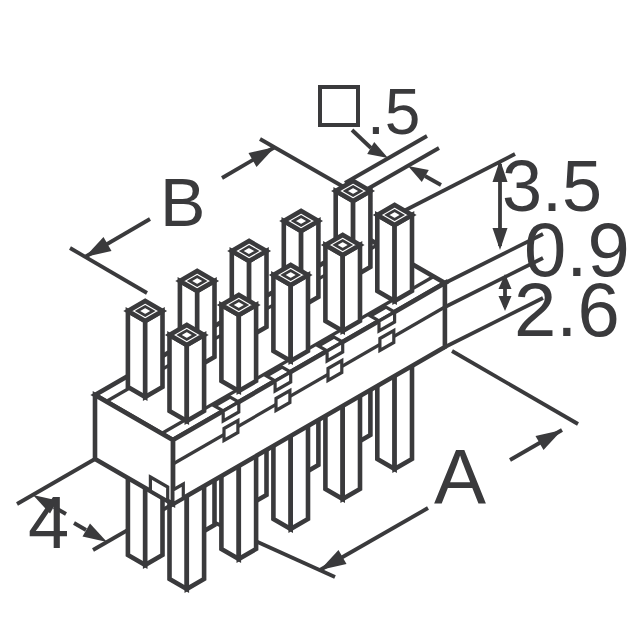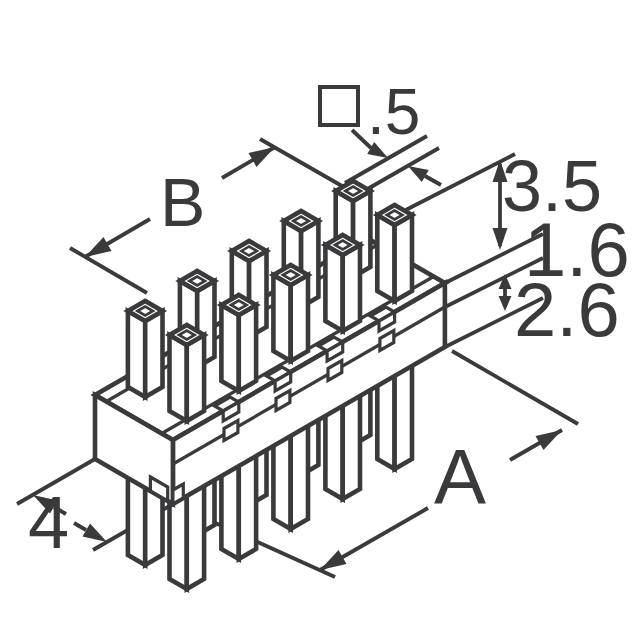--- a/index.html
+++ b/index.html
@@ -143,17 +143,17 @@
         </g>
       </svg>
     </div>
 
   <div class="dim-label lbl-sq">
     <span class="sq-icon"></span>
     <span>.5</span>
   </div>
   <div class="dim-label lbl-B">B</div>
   <div class="dim-label lbl-35">3.5</div>
-  <div class="dim-label lbl-09">1.6</div>
+  <div class="dim-label lbl-09">0.9</div>
   <div class="dim-label lbl-26">2.6</div>
   <div class="dim-label lbl-A">A</div>
   <div class="dim-label lbl-4">4</div>
 </div>
 
 </body></html>

